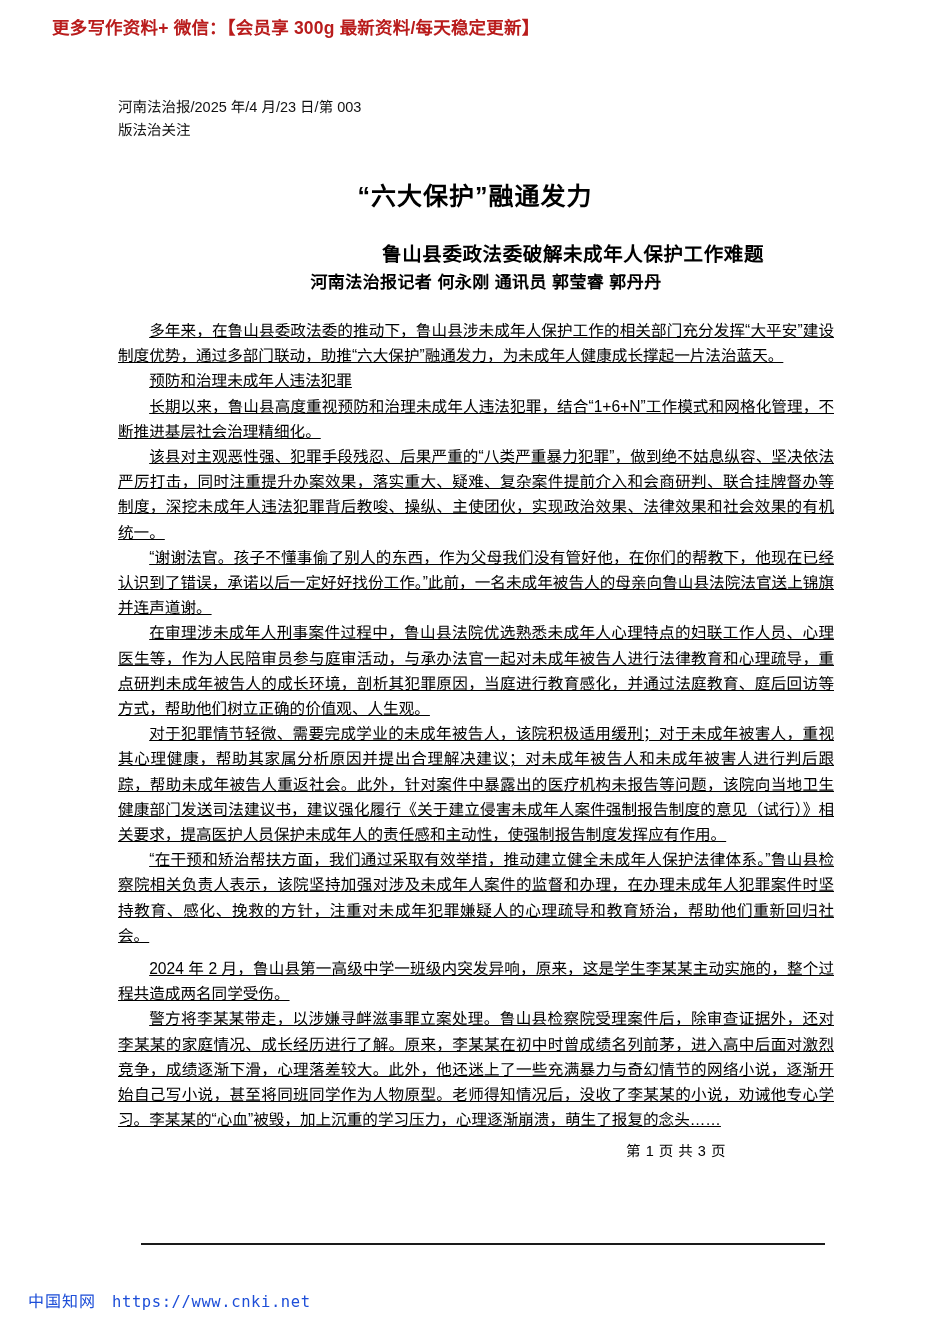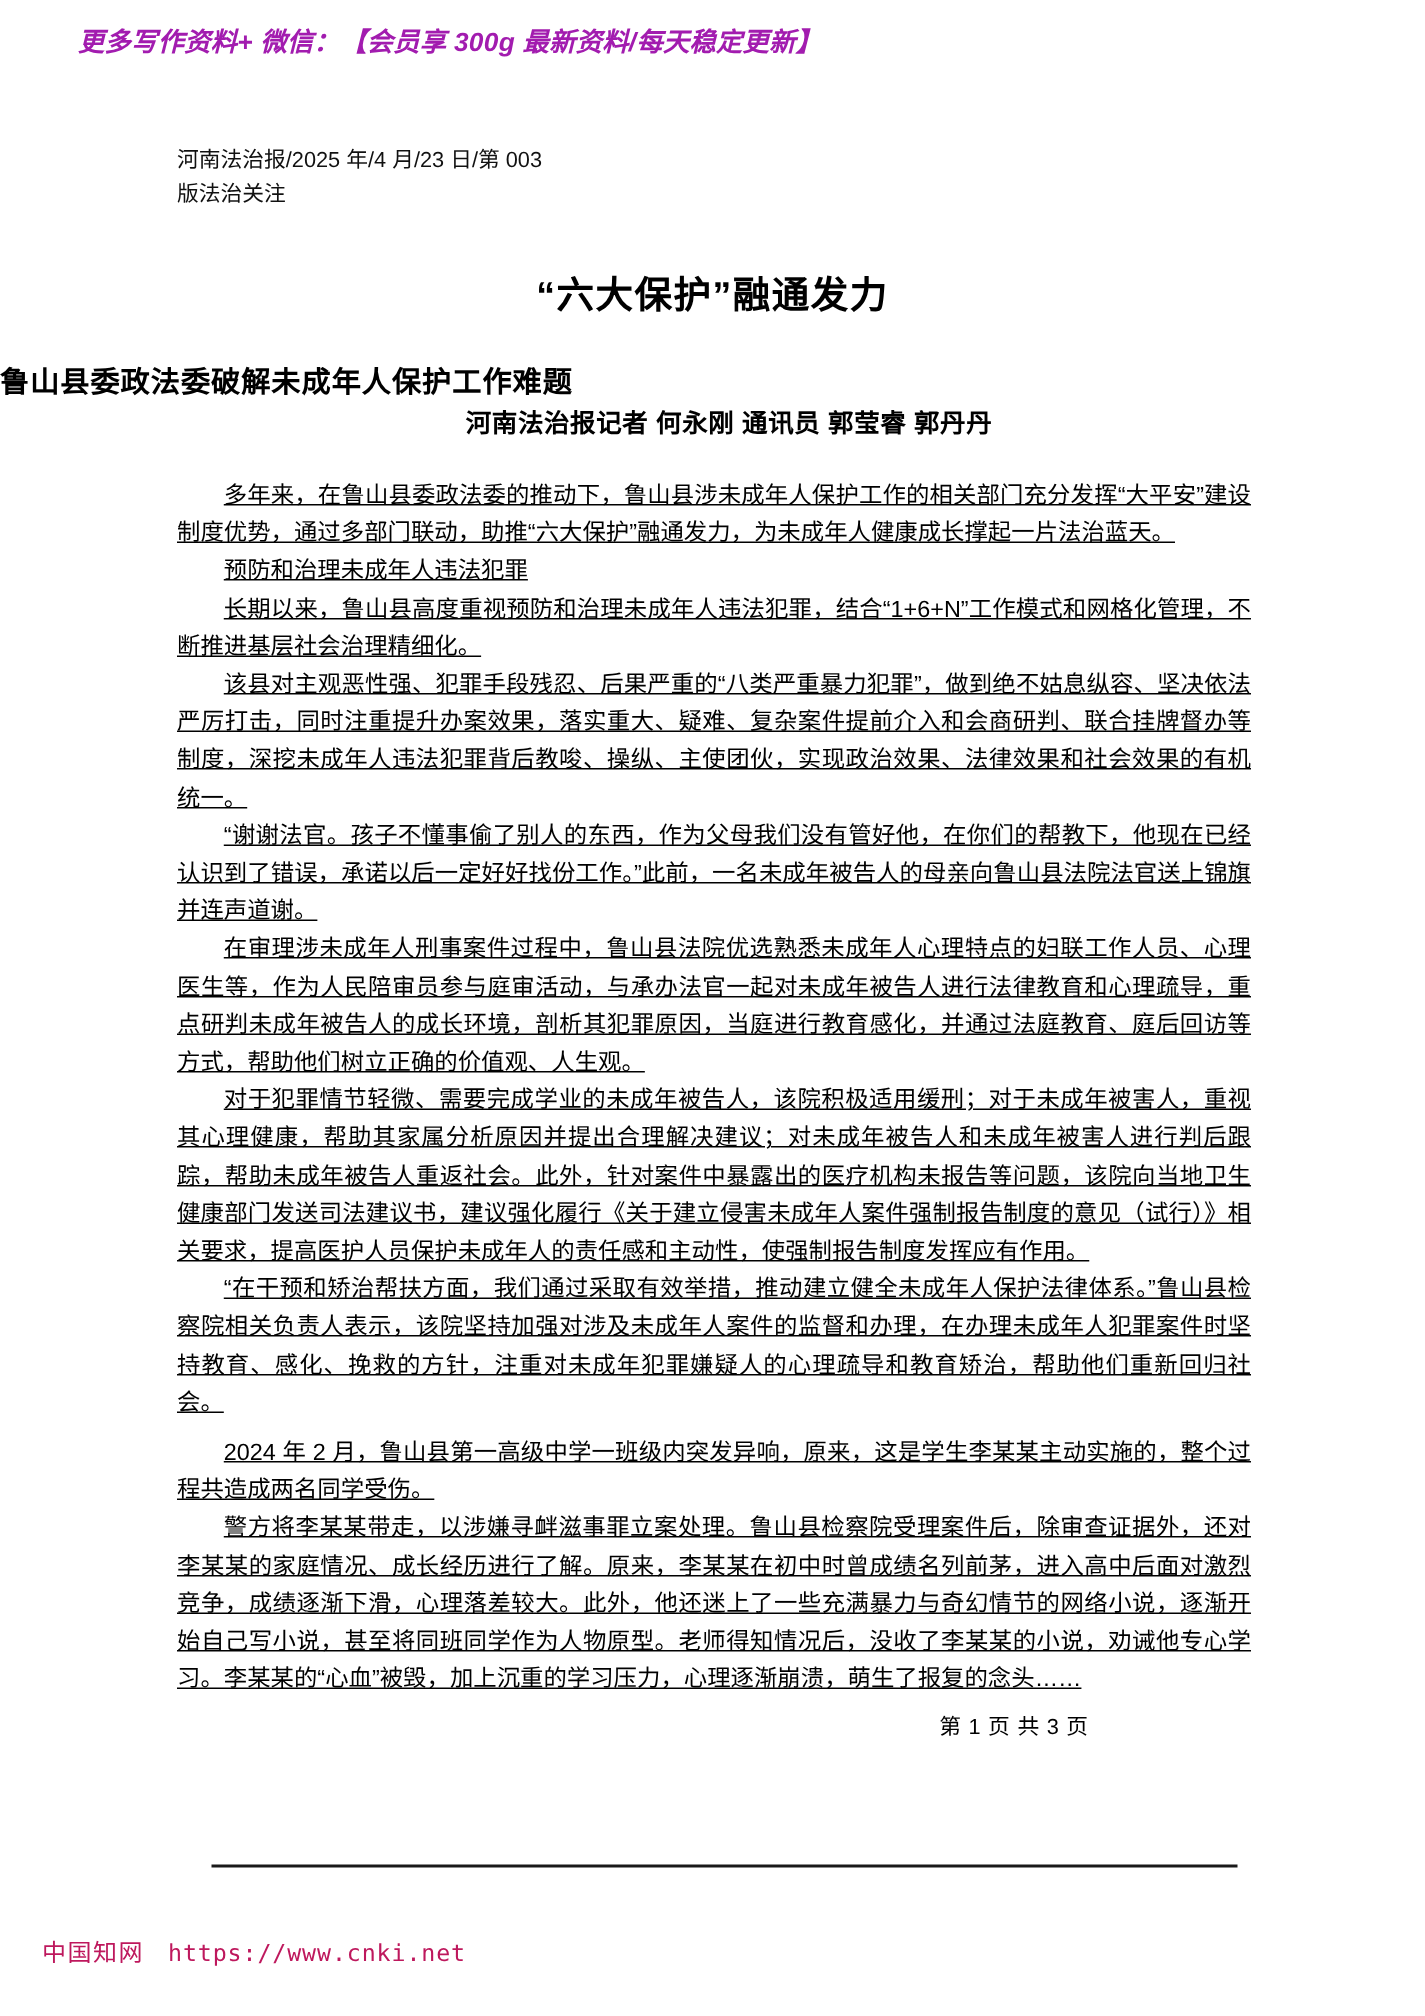--- a/index.html
+++ b/index.html
@@ -63,21 +63,21 @@
     font-size: 25px;
     font-weight: 700;
     letter-spacing: 1px;
   }
 
   .subheadline {
     position: absolute;
     left: 0;
     top: 222px;
     width: 764px;
-    text-align: left;
+    text-align: right;
     font-size: 19.5px;
     font-weight: 700;
     letter-spacing: 0.6px;
   }
 
   .byline {
     position: absolute;
     left: 0;
     top: 268px;
     width: 950px;
@@ -131,39 +131,39 @@
     background: #1a1a1a;
   }
 
   .watermark {
     position: absolute;
     left: 28px;
     top: 1288px;
     display: flex;
     align-items: baseline;
     gap: 16px;
-    color: #be185d;
+    color: #1d4ed8;
   }
   .watermark .wm-cn {
     font-size: 16px;
     letter-spacing: 1px;
     font-family: "DejaVu Serif", "Liberation Serif", serif;
   }
   .watermark .wm-url {
     font-size: 15.5px;
     letter-spacing: 0.6px;
     font-family: "DejaVu Sans Mono", "Liberation Mono", monospace;
   }
 </style>
 </head>
 <body>
 
 <div class="page">
 
-  <div class="promo-banner" style="color: #a21caf; font-style: italic;">更多写作资料+ 微信：【会员享 300g 最新资料/每天稳定更新】</div>
+  <div class="promo-banner" style="color: #b91c1c;">更多写作资料+ 微信：【会员享 300g 最新资料/每天稳定更新】</div>
 
   <div class="dateline">
     <span class="d-line">河南法治报/2025 年/4 月/23 日/第 003</span>
     <span class="d-line">版法治关注</span>
   </div>
 
   <h1 class="headline">“六大保护”融通发力</h1>
 
   <h2 class="subheadline">鲁山县委政法委破解未成年人保护工作难题</h2>
 

